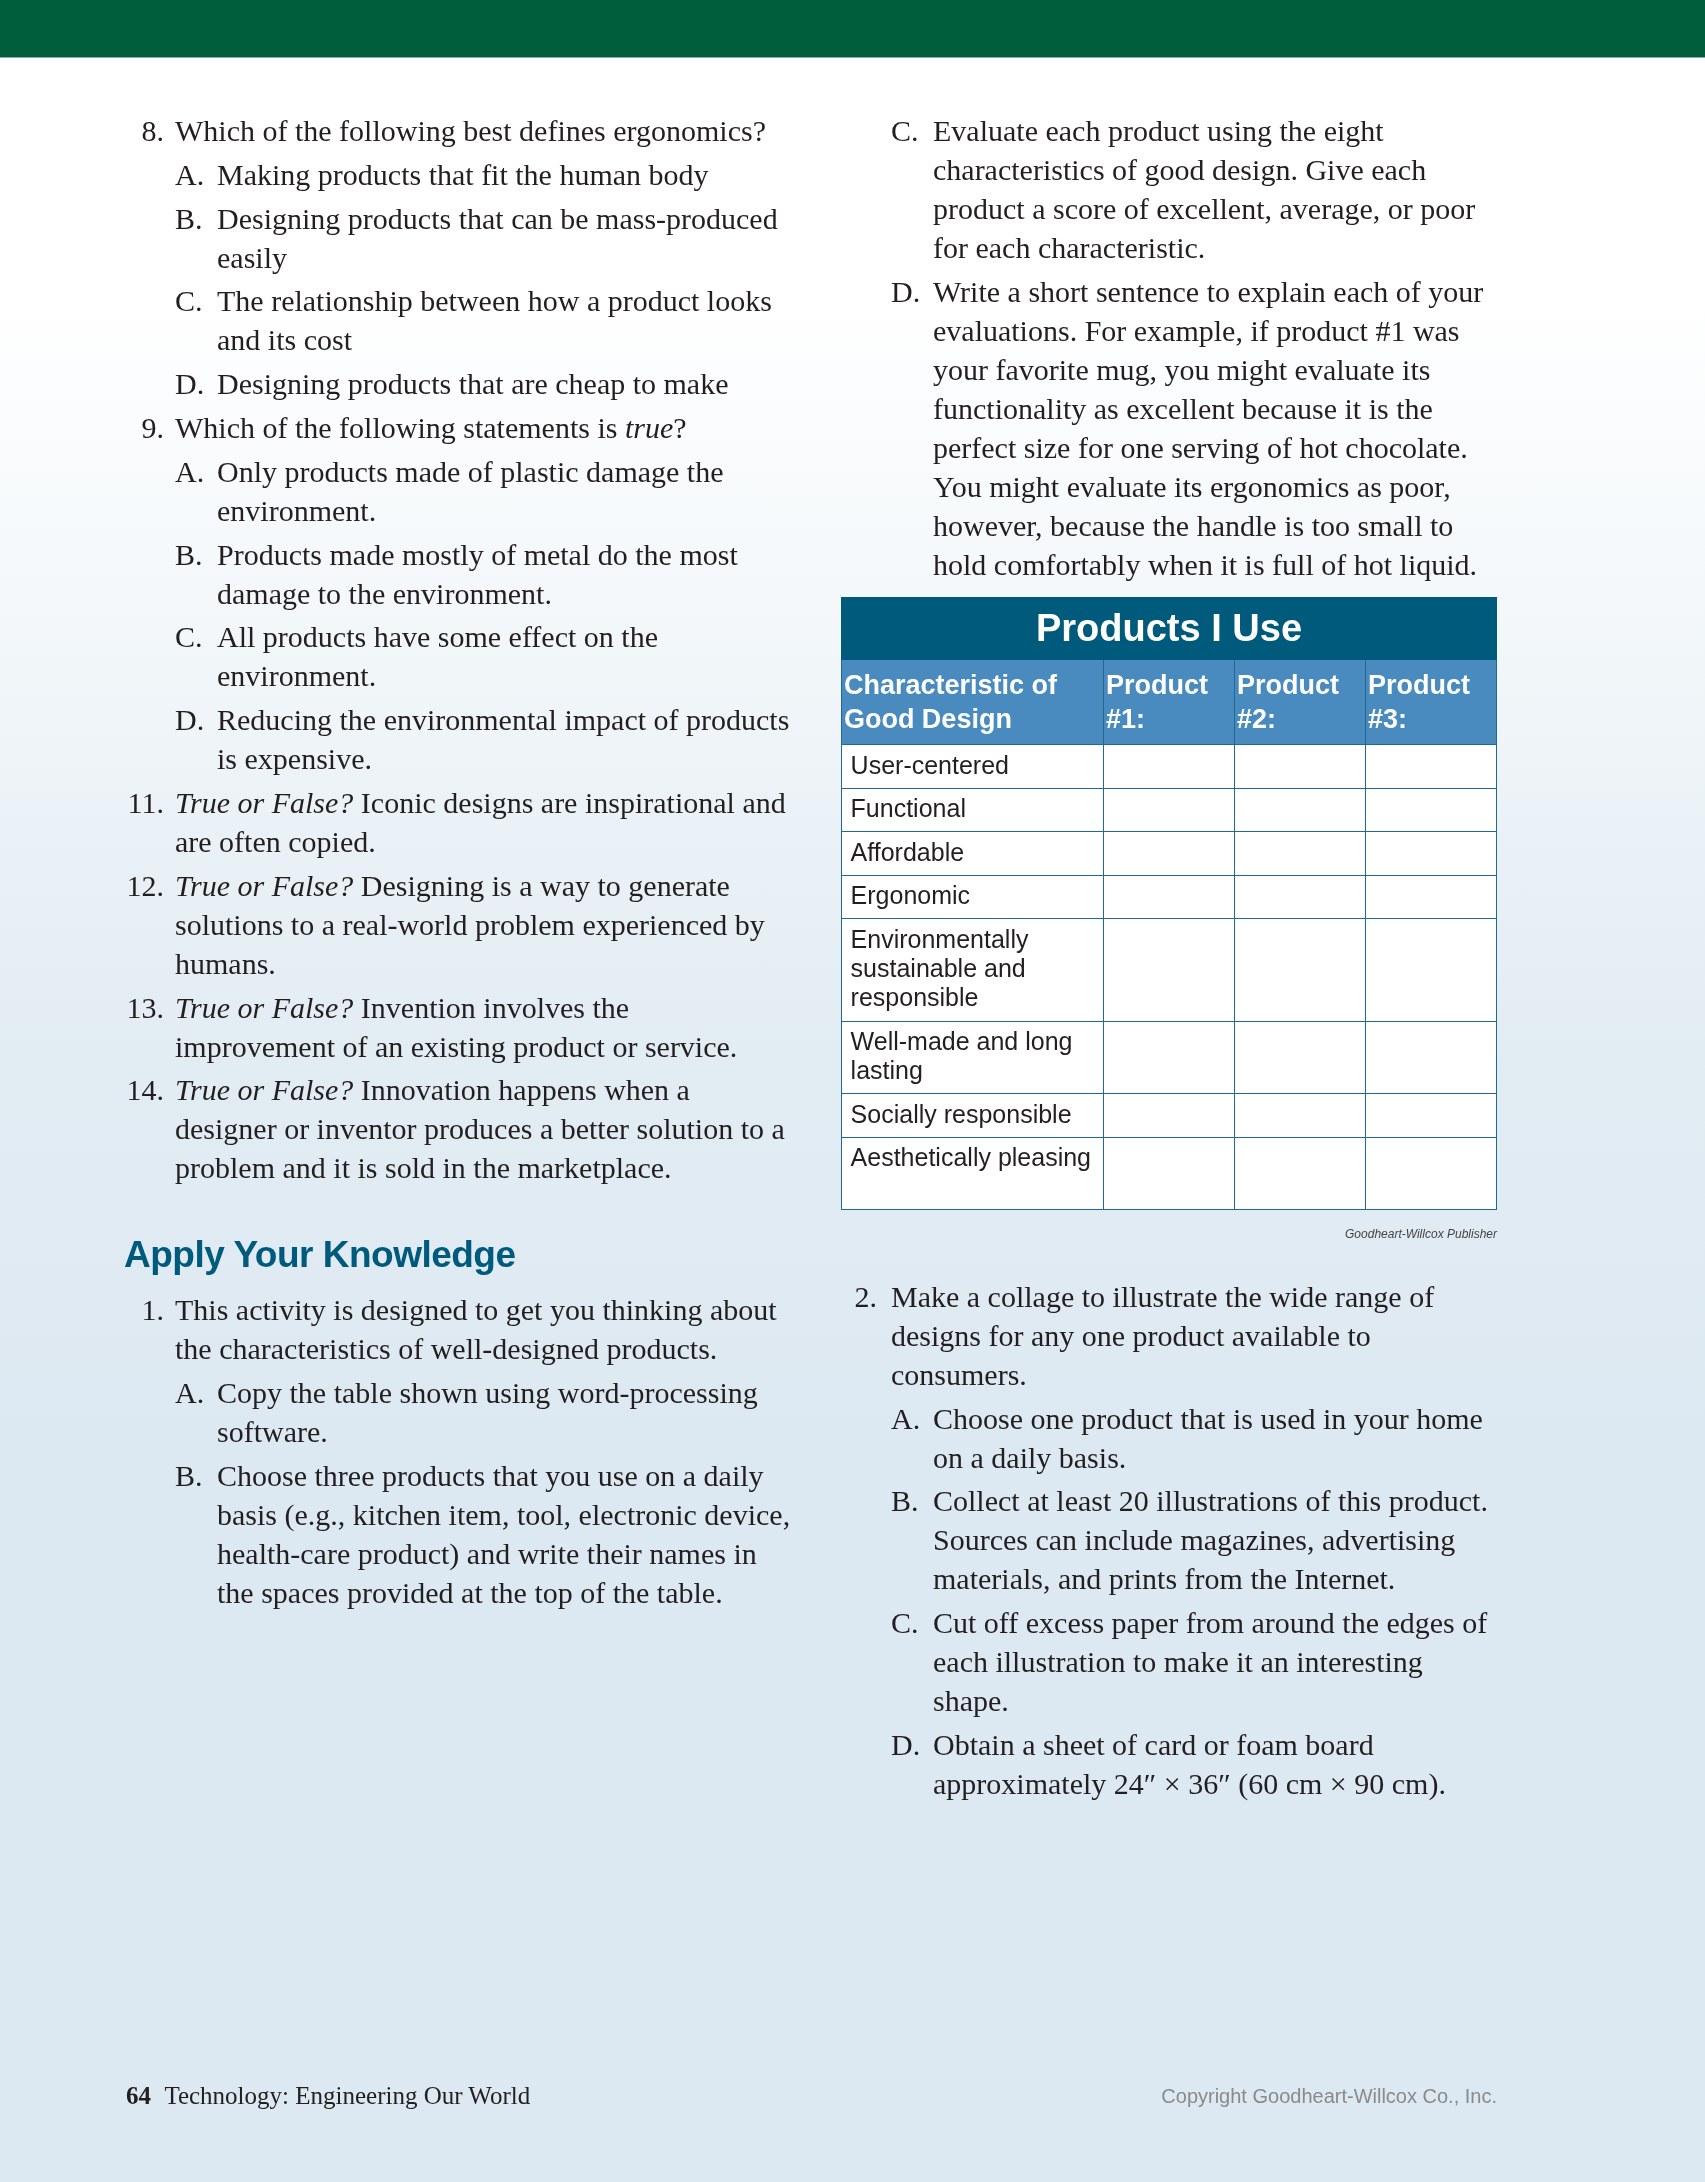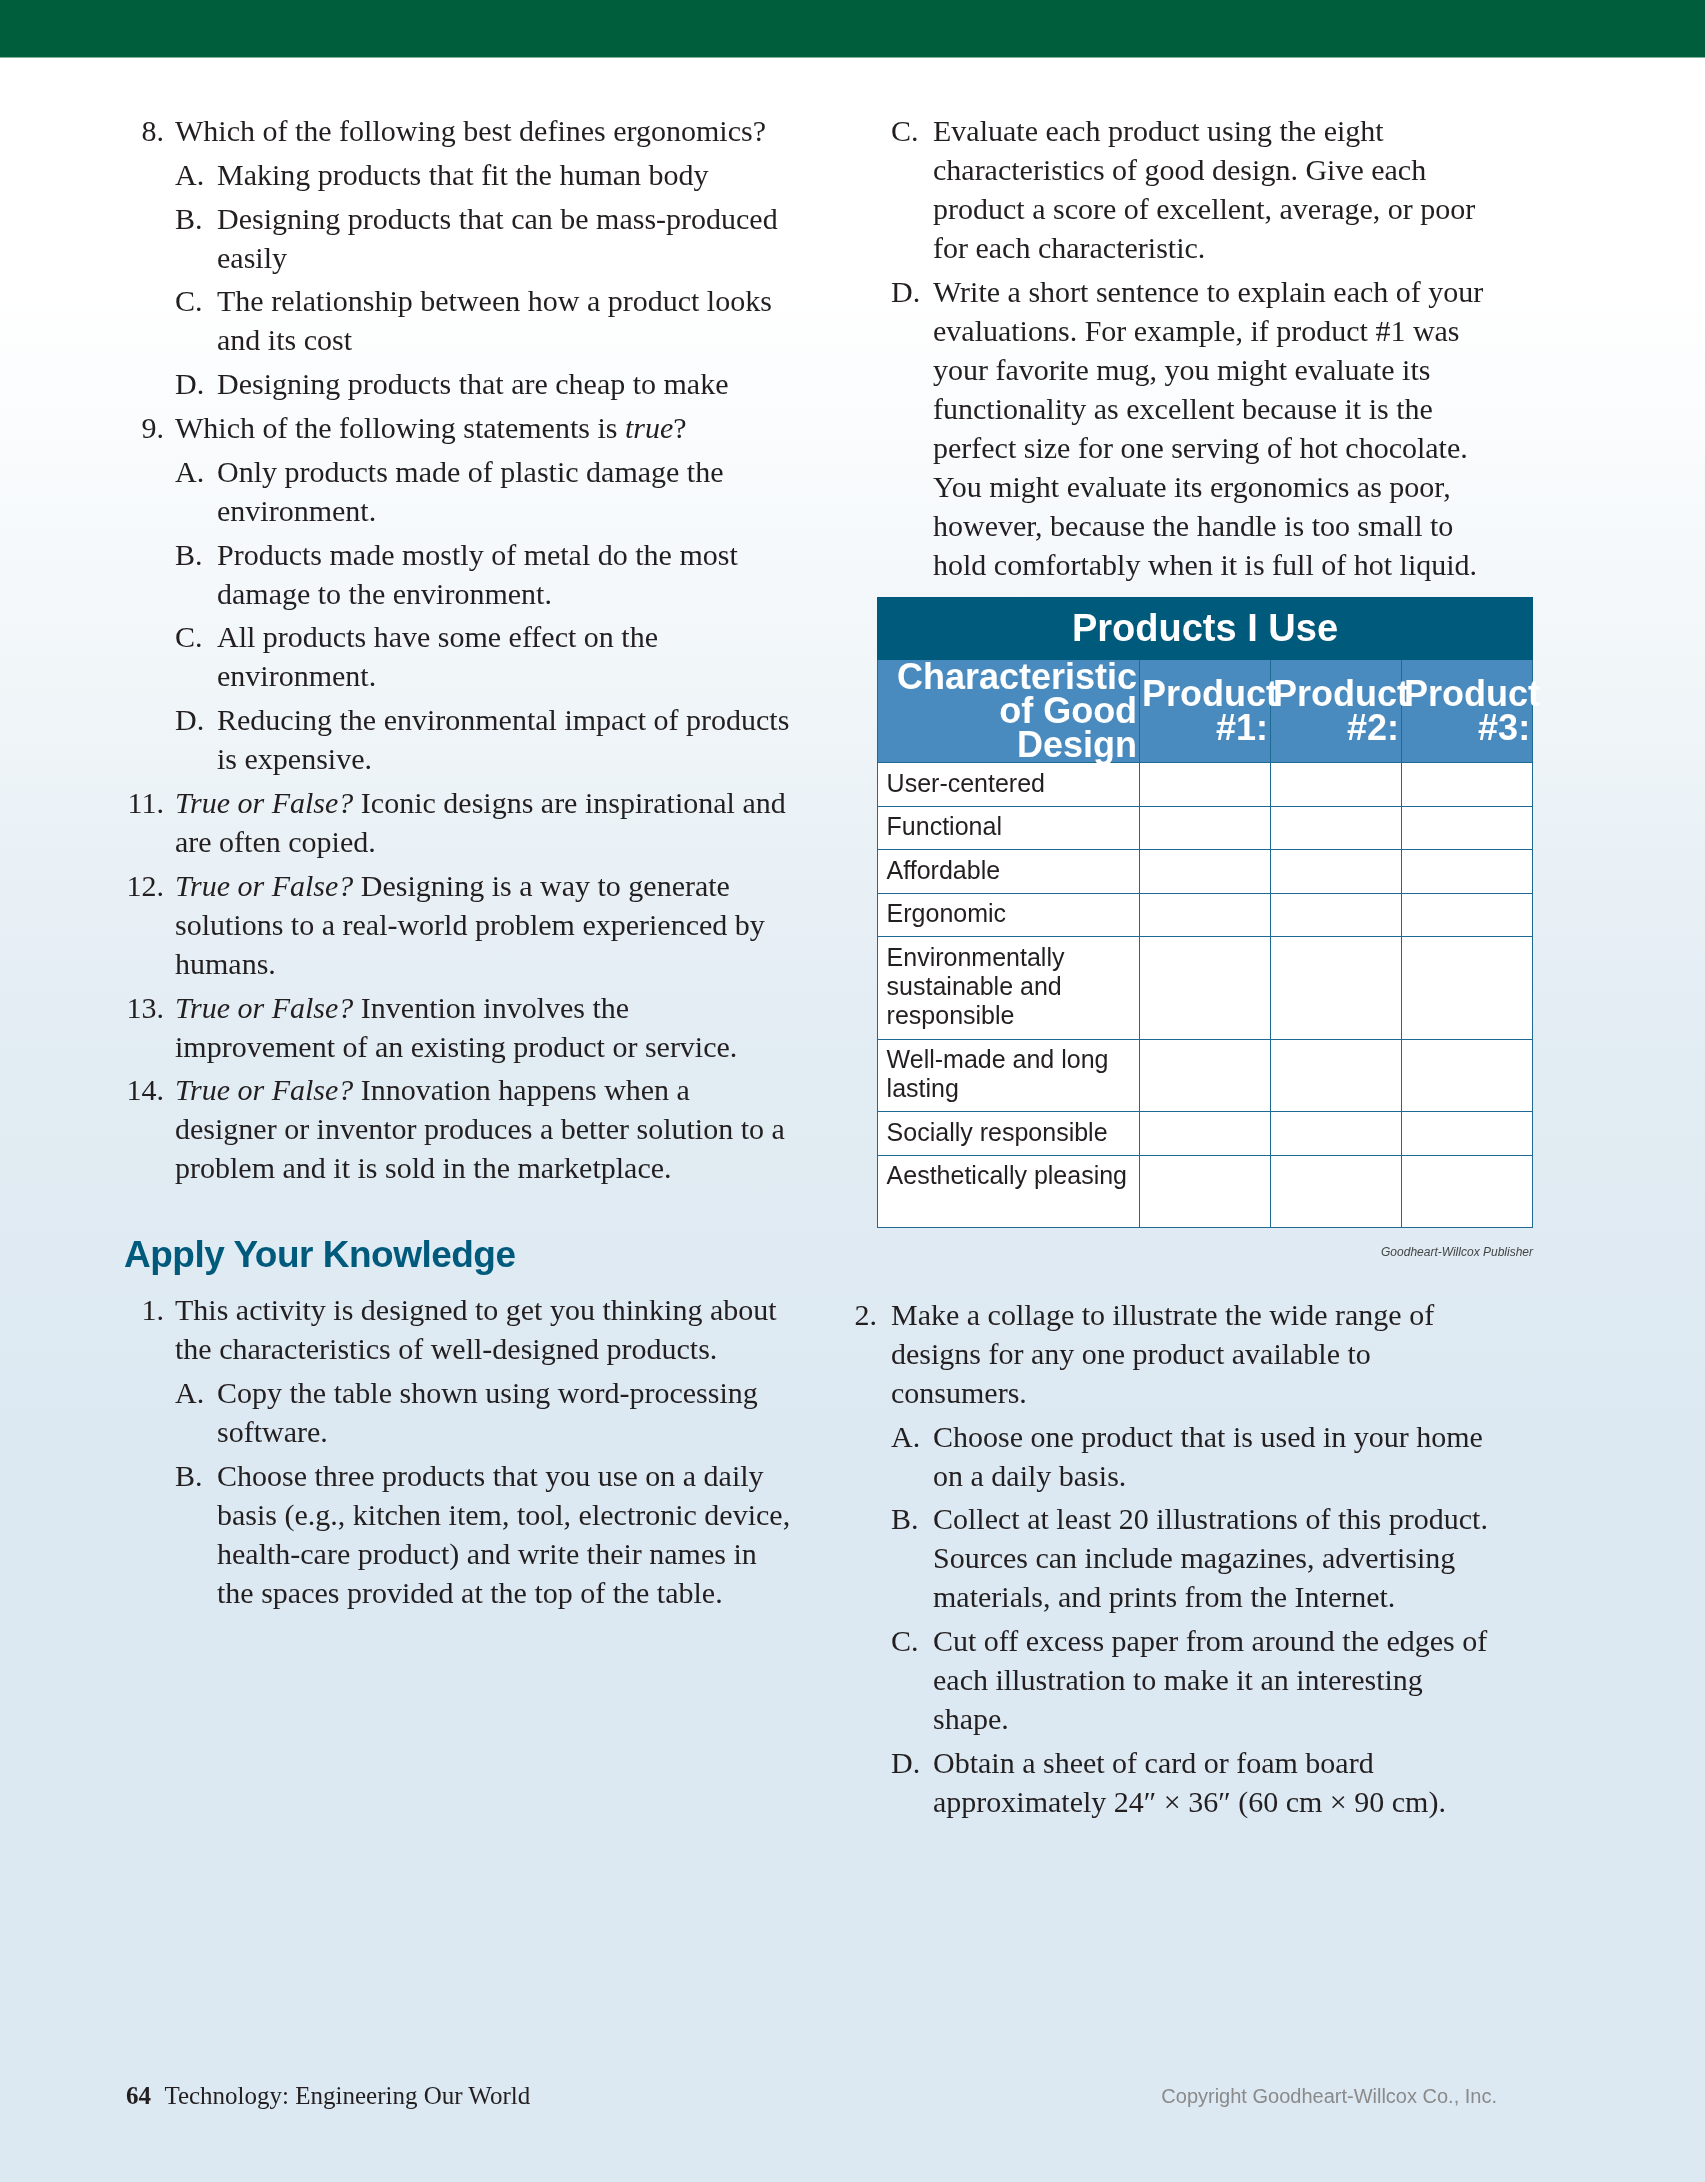--- a/index.html
+++ b/index.html
@@ -30,32 +30,32 @@
   .ropt { position: relative; padding-left: 92px; margin-bottom: 4.8px; }
   .ropt .let { position: absolute; left: 50px; }
   em { font-style: italic; }
 
   .section-heading {
     font-family: Liberation Sans, sans-serif;
     font-weight: bold; color: #005a7c;
     font-size: 37px; line-height: 59px; margin: 38px 0 5.7px 0; letter-spacing: -0.5px;
   }
 
-  .tbl-wrap { position: relative; width: 656px; margin-top: 13.4px; margin-left: 36px; }
+  .tbl-wrap { position: relative; width: 656px; margin-top: 13.4px; }
   table.products {
     border-collapse: collapse; width: 656px; table-layout: fixed;
     font-family: "Liberation Sans", "DejaVu Sans", sans-serif;
   }
   table.products th.title {
     background: #005a7c; color: #ffffff; font-size: 38px; font-weight: bold;
     height: 61px; padding: 0; text-align: center; border: 1px solid #005a7c;
   }
   table.products th.hdr {
-    background: #4a8bbf; color: #ffffff; font-size: 36px; font-weight: bold;
-    line-height: 34px; height: 84px; padding: 0 1.9px; text-align: right;
+    background: #4a8bbf; color: #ffffff; font-size: 27px; font-weight: bold;
+    line-height: 34px; height: 84px; padding: 0 1.9px; text-align: left;
     border: 1.4px solid #1e6a93; vertical-align: middle;
   }
   table.products td {
     background: #ffffff; border: 1.4px solid #1e6a93; font-size: 25px;
     line-height: 29px; padding: 5.7px 7.6px 3.8px 8.6px; vertical-align: top; color: #231f20;
   }
   tr.r1 td { height: 33px; }
   tr.r2 td { height: 62px; }
   tr.r3 td { height: 92px; }
   col.c0 { width: 262px; }

